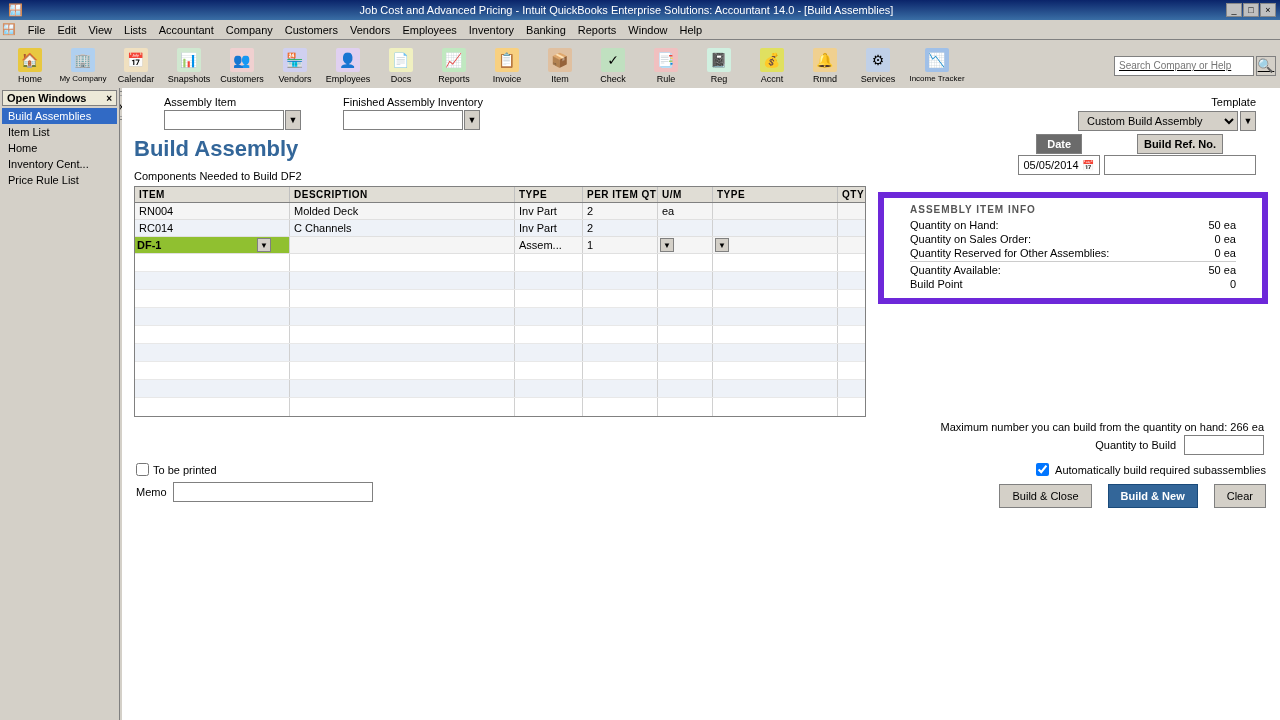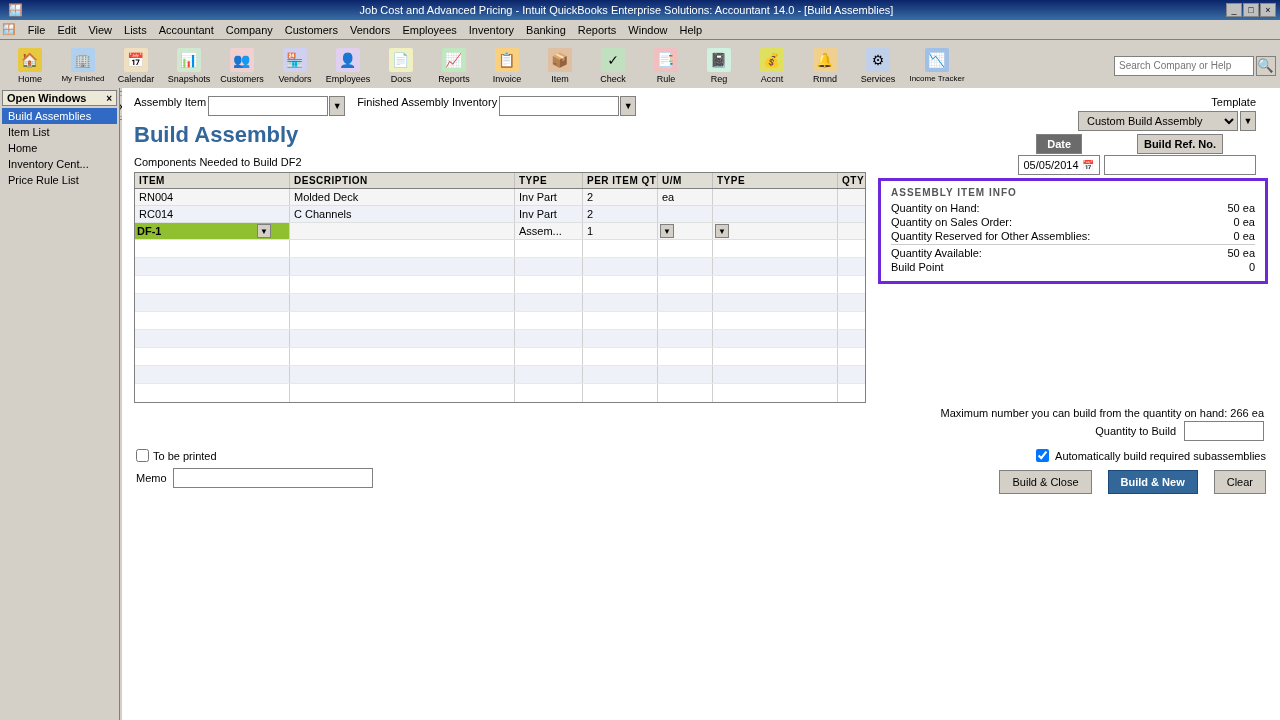--- a/index.html
+++ b/index.html
@@ -31,21 +31,21 @@
     .ow-item.active { background: #316ac5; color: white; }
 
     
     #main { position: absolute; left: 122px; top: 88px; right: 0; bottom: 0; background: white; overflow: hidden; }
 
     
     #form-area { padding: 8px 12px; height: 100%; }
 
     .form-row { display: flex; align-items: flex-start; gap: 12px; margin-bottom: 4px; }
 
-    .field-group { display: flex; flex-direction: row; gap: 2px; }
+    .field-group { display: flex; flex-direction: column; gap: 2px; margin-left: 30px; }
     .field-label { font-size: 11px; color: #000; }
 
     .page-title { font-size: 22px; font-weight: bold; color: #336699; margin: 6px 0 8px 0; }
     .th { padding: 2px 4px; font-size: 10px; font-weight: bold; border-right: 1px solid #c0c0c0; overflow: hidden; white-space: nowrap; letter-spacing: 0.5px; }
     .td { padding: 2px 4px; font-size: 11px; border-right: 1px solid #d0d0d0; overflow: hidden; white-space: nowrap; display: flex; align-items: center; }
     .td input { width: 100%; border: none; background: transparent; font-size: 11px; }
     .btn-secondary { padding: 3px 12px; background: #d4d0c8; border: 1px solid #808080; font-size: 11px; cursor: pointer; height: 24px; }
     .btn-primary { padding: 3px 12px; background: #336699; color: white; border: 1px solid #1a4a7a; font-size: 11px; cursor: pointer; height: 24px; font-weight: bold; }
   </style>
 </head>
@@ -79,21 +79,21 @@
   <span class="menu-item">Help</span>
 </div>
 
 <div id="toolbar" style="background:#d4d0c8; height:52px; display:flex; align-items:center; padding:2px 4px; border-bottom:1px solid #808080; gap:1px;">
   <div class="toolbar-btn">
     <div class="toolbar-icon" style="background:#e8c840;">🏠</div>
     <span>Home</span>
   </div>
   <div class="toolbar-btn">
     <div class="toolbar-icon" style="background:#b0d0f0;">🏢</div>
-    <span style="font-size:8px;">My Finished</span>
+    <span style="font-size:8px;">My Company</span>
   </div>
   <div class="toolbar-btn">
     <div class="toolbar-icon" style="background:#f0e0c0;">📅</div>
     <span>Calendar</span>
   </div>
   <div class="toolbar-btn">
     <div class="toolbar-icon" style="background:#d0e8d0;">📊</div>
     <span>Snapshots</span>
   </div>
   <div class="toolbar-btn">
@@ -146,21 +146,21 @@
   </div>
   <div class="toolbar-btn">
     <div class="toolbar-icon" style="background:#c0d0e8;">⚙</div>
     <span>Services</span>
   </div>
   <div class="toolbar-btn" style="width:64px;">
     <div class="toolbar-icon" style="background:#a0c0e8;">📉</div>
     <span style="font-size:8px;">Income Tracker</span>
   </div>
 
-  <div id="toolbar-search" style="margin-left:auto; display:flex; align-items:flex-end; gap:2px;">
+  <div id="toolbar-search" style="margin-left:auto; display:flex; align-items:flex-end; gap:2px;text-decoration:underline;">
     <input type="text" style="width: 140px; height: 20px; border: 1px solid rgb(128, 128, 128); padding: 0px 4px; font-size: 10px;" placeholder="Search Company or Help">
     <button style="width:20px;height:20px;background:#d4d0c8;border:1px solid #808080;cursor:pointer;">🔍</button>
   </div>
 </div>
 
 <div id="nav-bar" style="background:#d4d0c8; height:28px; display:flex; align-items:center; padding:0 8px; border-bottom:1px solid #808080; gap:4px;">
   <button class="nav-btn">
     <span>◀</span>
     <span>Previous</span>
   </button>
@@ -387,21 +387,21 @@
               <div style="border-right:1px solid #d0d0d0;"></div>
               <div style="border-right:1px solid #d0d0d0;"></div>
               <div style="border-right:1px solid #d0d0d0;"></div>
               <div style="border-right:1px solid #d0d0d0;"></div>
               <div style="border-right:1px solid #d0d0d0;"></div>
           </div>
         </div>
       </div>
 
       <div style="width:390px; flex-shrink:0; margin-top:22px;">
-        <div style="border:3px solid #6d28d9; padding:6px 10px;">
+        <div style="border:6px solid #6d28d9; padding:6px 26px;">
           <div style="font-size:10px; font-weight:bold; letter-spacing:1px; margin-bottom:4px; color:#555;">ASSEMBLY ITEM INFO</div>
           <div style="display:flex; justify-content:space-between; margin-bottom:2px; font-size:11px;">
             <span>Quantity on Hand:</span>
             <span>50 ea</span>
           </div>
           <div style="display:flex; justify-content:space-between; margin-bottom:2px; font-size:11px;">
             <span>Quantity on Sales Order:</span>
             <span>0 ea</span>
           </div>
           <div style="display:flex; justify-content:space-between; margin-bottom:2px; font-size:11px;">

